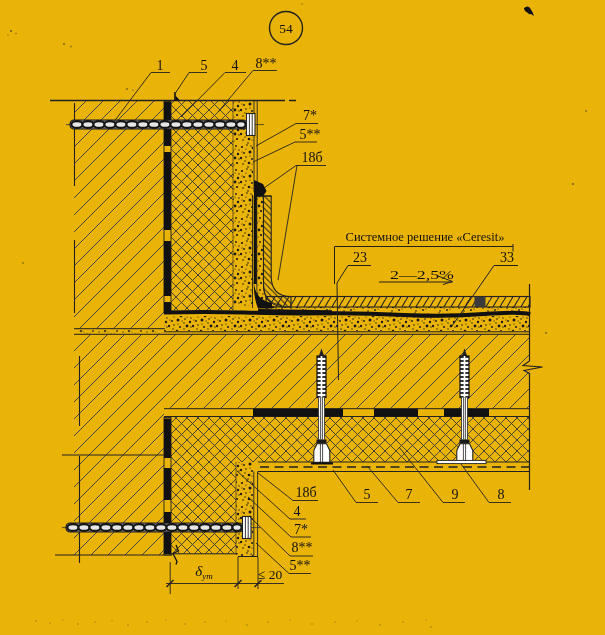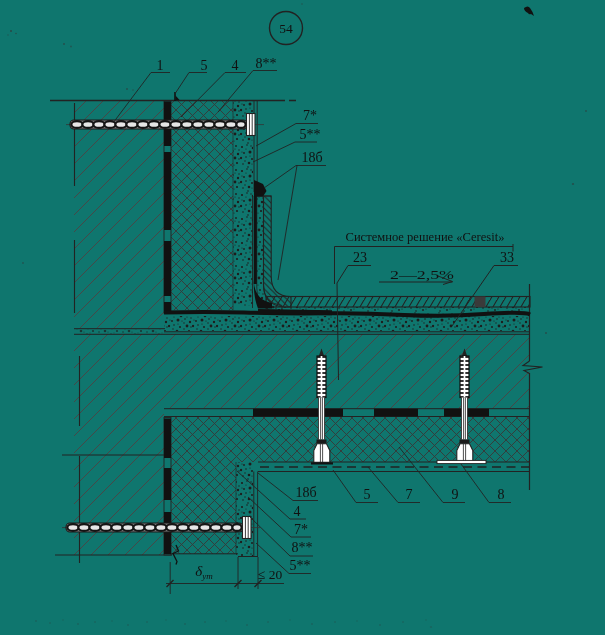--- a/index.html
+++ b/index.html
@@ -1,16 +1,16 @@
 <!DOCTYPE html>
 <html><head>
 <meta charset="utf-8">
 <style>
 html,body{margin:0;padding:0;background:#fff;}
-#c{position:relative;width:605px;height:635px;background:#0f766e;overflow:hidden;
+#c{position:relative;width:605px;height:635px;background:#eab308;overflow:hidden;
    font-family:"Liberation Serif",serif;}
 svg{position:absolute;left:0;top:0;}
 </style>
 </head>
 <body>
 <div id="c">
 <svg width="605" height="635" viewBox="0 0 605 635">
 <defs>
 
   <pattern id="hm" width="17" height="17" patternUnits="userSpaceOnUse">

